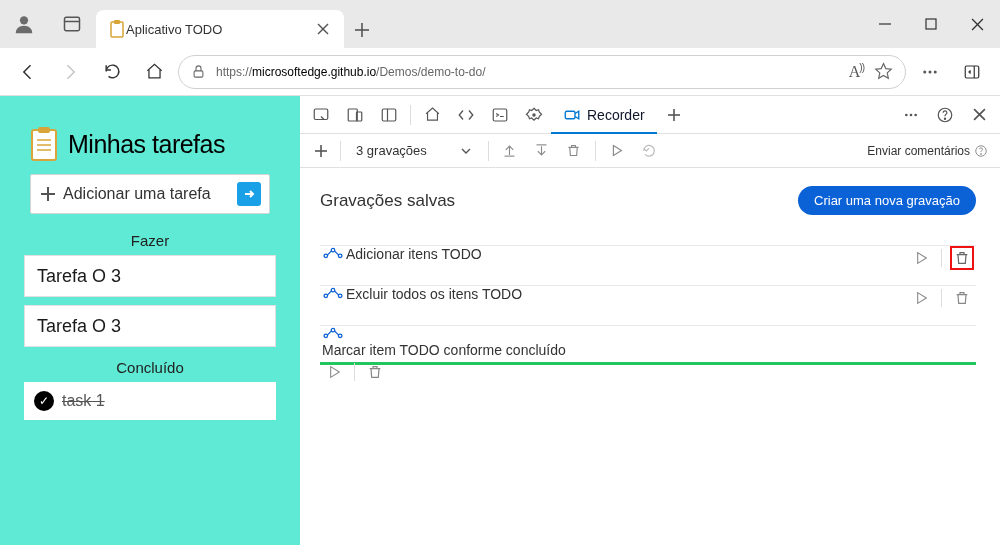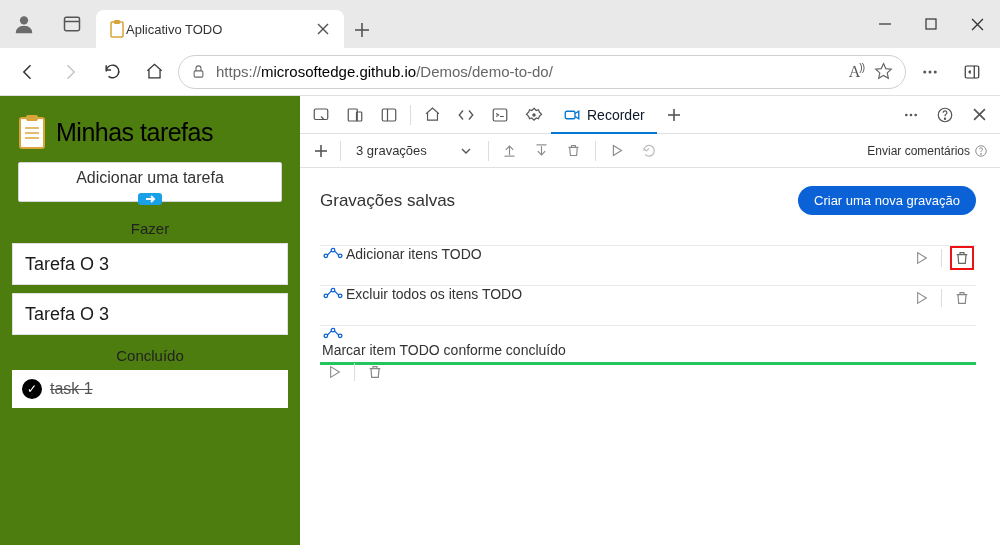--- a/index.html
+++ b/index.html
@@ -16,30 +16,30 @@
   .tab-close { width:22px; height:22px; display:flex; align-items:center; justify-content:center; color:#555;}
   .new-tab { width:36px; height:36px; display:flex; align-items:center; justify-content:center; color:#555; font-size:18px; }
   .win-controls { margin-left:auto; display:flex; height:48px; }
   .win-btn { width:46px; display:flex; align-items:center; justify-content:center; color:#333; }
 
   
   .toolbar { height: 48px; background:#fff; display:flex; align-items:center; padding:0 10px; gap:6px; border-bottom:1px solid #e0e0e0; }
   .tb-icon { width:36px; height:36px; display:flex; align-items:center; justify-content:center; color:#555; border-radius:4px; }
   .tb-icon.disabled { color:#bdbdbd; }
   .address-bar { flex:1; height:34px; border:1px solid #d0d0d0; border-radius:18px; display:flex; align-items:center; padding:0 12px; gap:10px; color:#555; }
-  .url-text { flex:1; font-size:15px; color:#666; }
+  .url-text { flex:1; font-size:12px; color:#666; }
   .url-text .host { color:#000; }
 
   
   .main { display:flex; height:449px; }
-  .todo-app { width:300px; background:#4d7c0f; padding:4px; color:#000; }
+  .todo-app { width:300px; background:#5eead4; padding:16px; color:#000; }
   .todo-header { display:flex; align-items:center; gap:10px; padding:14px 14px 12px; }
   .todo-logo { width:28px; height:36px; }
   .todo-title { font-size:25px; font-weight:400; color:#000; letter-spacing:-0.5px;}
-  .add-row { background:#fff; margin:0 14px 14px; height:40px; border-radius:2px; display:flex; align-items:center; padding:0 8px; gap:6px; border:1px solid #d5d5d5;flex-direction:column; }
+  .add-row { background:#fff; margin:0 14px 14px; height:40px; border-radius:2px; display:flex; align-items:center; padding:0 8px; gap:6px; border:1px solid #d5d5d5; }
   .add-label { font-size:16px; color:#333; flex:1; }
   .add-go { width:24px; height:24px; background:#1aa0e6; border-radius:3px; display:flex; align-items:center; justify-content:center; color:#fff; font-size:14px;}
   .section-label { text-align:center; font-size:15px; color:#222; padding:4px 0 6px; }
   .task-item { background:#fff; margin:0 8px 8px; height:42px; display:flex; align-items:center; padding:0 12px; font-size:18px; color:#1a1a1a; border:1px solid #e0e0e0; }
   .task-done { background:#fff; margin:0 8px; height:38px; display:flex; align-items:center; padding:0 10px; gap:8px; font-size:16px; }
   .task-done .check { width:20px; height:20px; background:#000; border-radius:50%; color:#fff; display:flex; align-items:center; justify-content:center; font-size:12px;}
   .task-done .txt { text-decoration:line-through; color:#555; }
 
   
   .devtools { flex:1; background:#fff; display:flex; flex-direction:column; }

